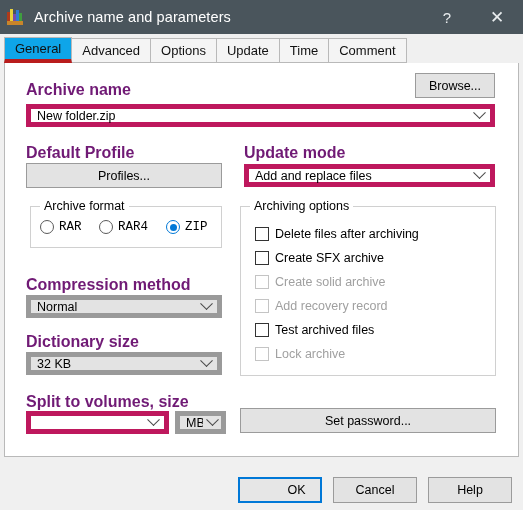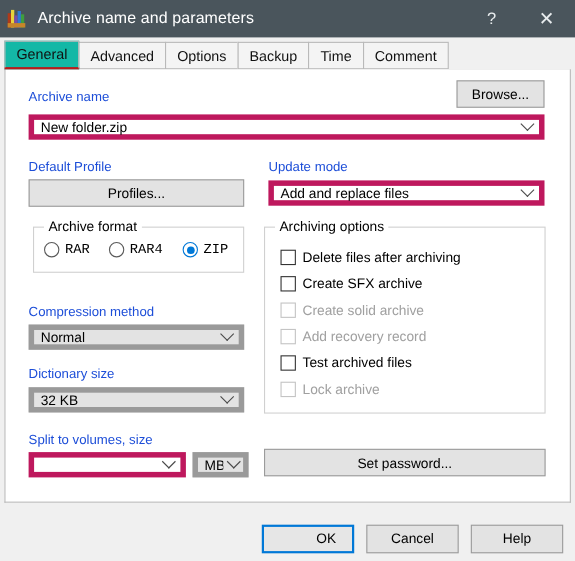--- a/index.html
+++ b/index.html
@@ -86,44 +86,45 @@
     background: #f4f4f4;
     border: 1px solid #b9b9b9;
     border-bottom: 1px solid #b9b9b9;
     margin-right: -1px;
     font-size: 13px;
     color: #111;
     box-sizing: border-box;
     white-space: nowrap;
   }
   .tab.active {
-    background: #14b8a6;
-    border-bottom: 2px solid #b91c1c;
+    background: #0ea5e9;
+    border-bottom: 4px solid #b91c1c;
     height: 26px;
     position: relative;
     z-index: 3;
   }
 
   
   #tabpage {
     position: absolute;
     left: 4px; top: 63px;
     width: 515px; height: 394px;
     background: #ffffff;
     border: 1px solid #b9b9b9;
     border-top: none;
     box-sizing: border-box;
   }
 
   
   .lbl {
     position: absolute;
-    font-size: 12px;
-    color: #1d4ed8;
-    white-space: nowrap;
+    font-size: 16px;
+    color: #701a75;
+    white-space: nowrap;
+    font-weight: bold;
   }
 
   .combo {
     position: absolute;
     box-sizing: border-box;
     border: 5px solid #be185d;
     background: #ffffff;
     height: 23px;
     display: flex;
     align-items: center;
@@ -259,21 +260,21 @@
     </div>
     <div id="title-text">Archive name and parameters</div>
     <div class="tb-btn" id="help-btn">?</div>
     <div class="tb-btn" id="close-btn">✕</div>
   </div>
 
   <div id="tabstrip">
     <div class="tab active">General</div>
     <div class="tab">Advanced</div>
     <div class="tab">Options</div>
-    <div class="tab">Backup</div>
+    <div class="tab">Update</div>
     <div class="tab">Time</div>
     <div class="tab">Comment</div>
   </div>
 
   <div id="tabpage">
 
     <div class="lbl" style="left:21px; top:18px;">Archive name</div>
     <div class="btn" style="left:410px; top:10px; width:80px; height:25px;">Browse...</div>
     <div class="combo" style="left:21px; top:41px; width:469px;">
       <div class="val">New folder.zip</div>

